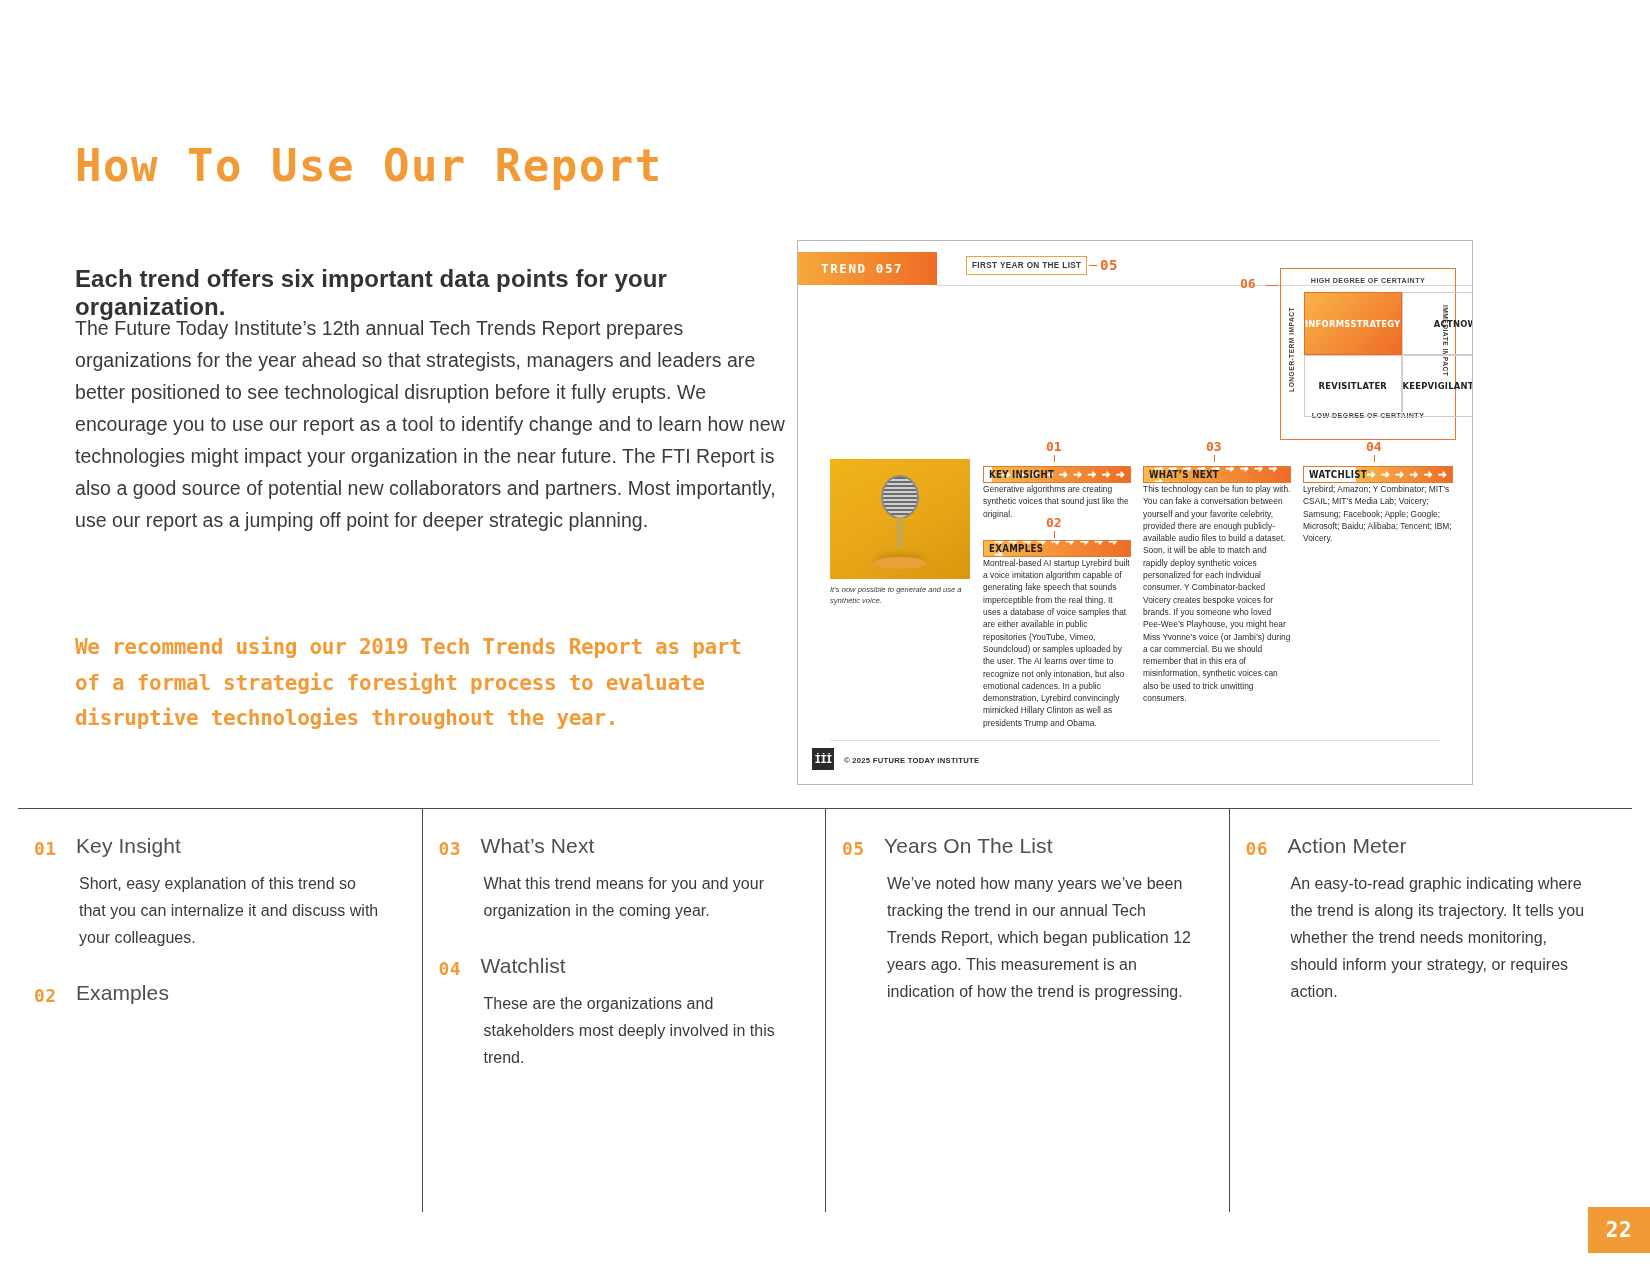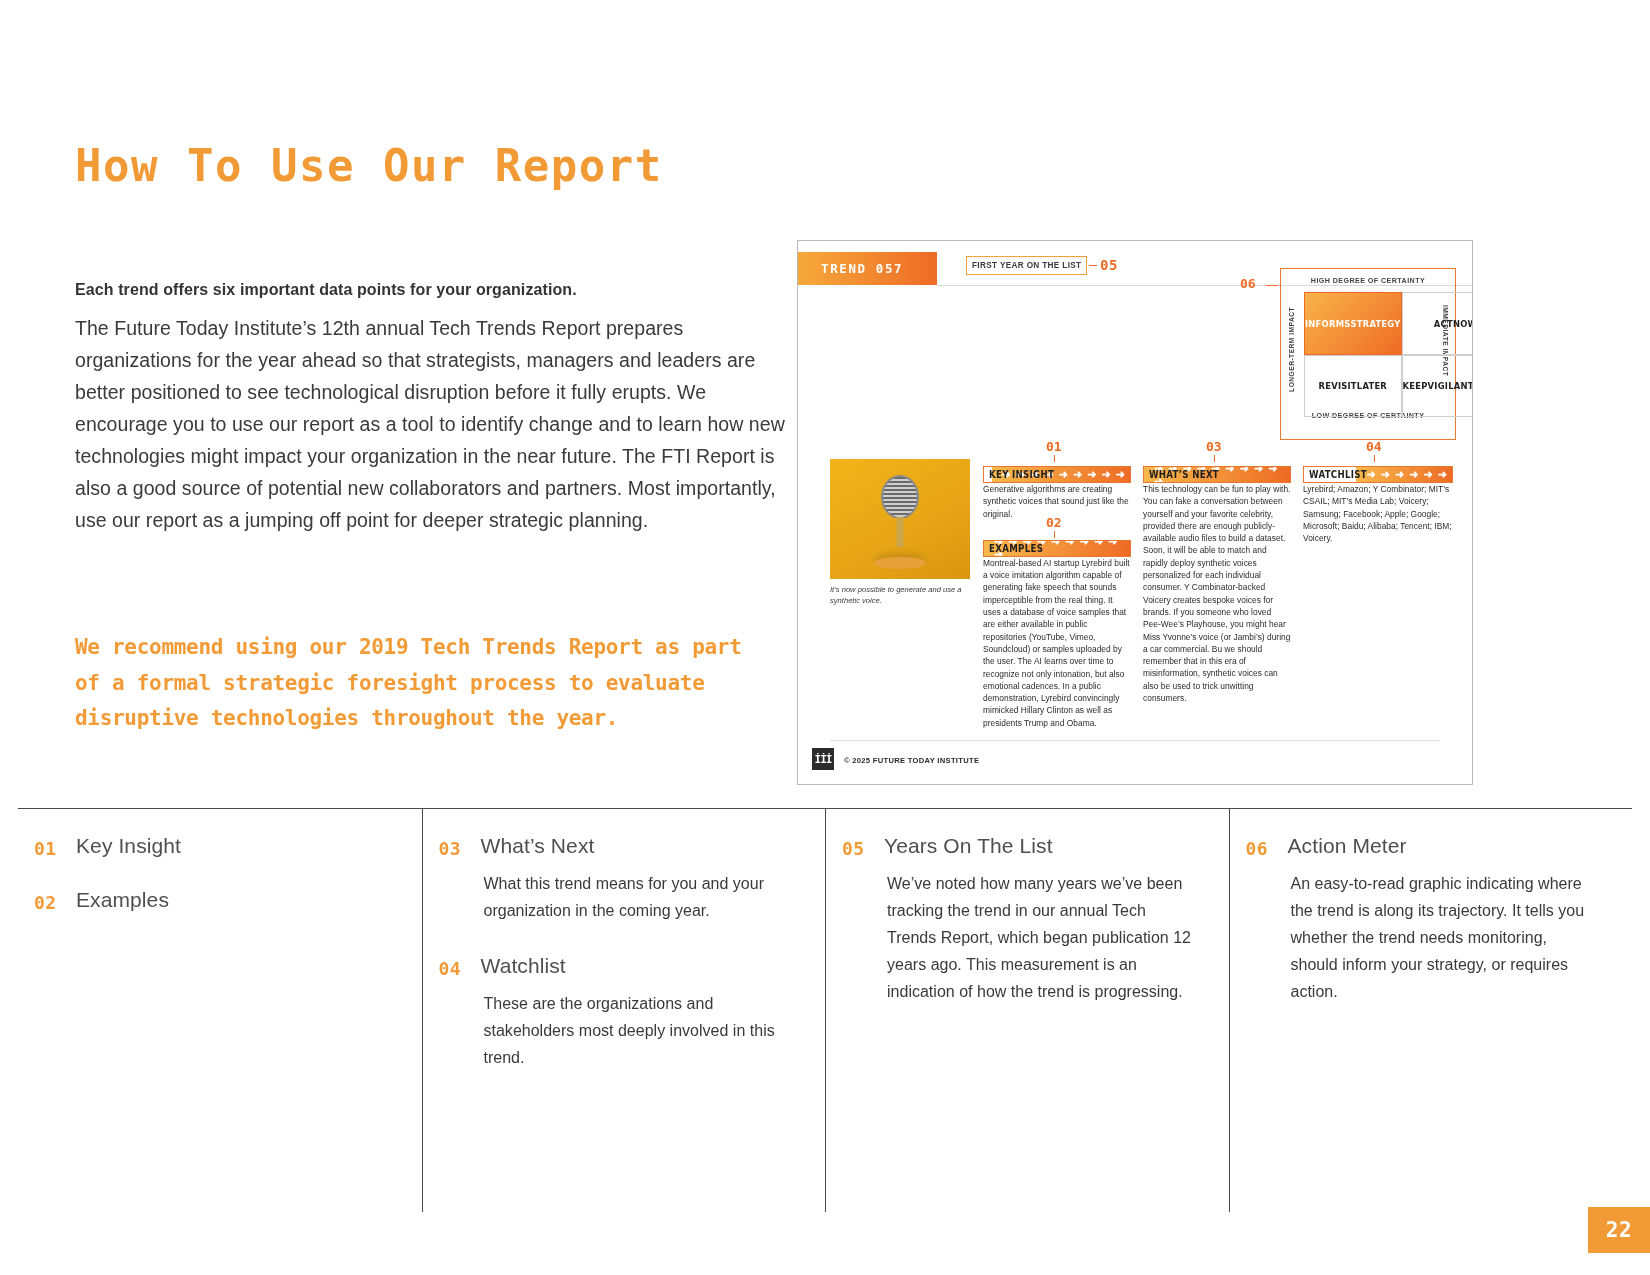--- a/index.html
+++ b/index.html
@@ -22,25 +22,24 @@
     color: #F29B36;
     font-family: "DejaVu Sans Mono", monospace;
   }
 
   
   .intro-lead {
     position: absolute;
     left: 75px;
     top: 265px;
     width: 700px;
-    font-size: 16px;
+    font-size: 24px;
     font-weight: bold;
     color: #333333;
     letter-spacing: .1px;
-    margin-top: 16px;
   }
   .intro-body {
     position: absolute;
     left: 75px;
     top: 312px;
     width: 710px;
     font-size: 19.5px;
     line-height: 32px;
     color: #3a3a3a;
     letter-spacing: .05px;
@@ -419,20 +418,21 @@
   </div>
 </div>
 
 <div class="legend-top-rule"></div>
 <div class="legend-cols">
 
   <div class="legend-col">
     <div class="legend-item">
       <div class="legend-num">01</div>
       <div class="legend-title">Key Insight</div>
+      <div class="legend-desc">Short, easy explanation of this trend so that you can internalize it and discuss with your colleagues.</div>
     </div>
     <div class="legend-item">
       <div class="legend-num">02</div>
       <div class="legend-title">Examples</div>
     </div>
   </div>
 
   <div class="legend-col">
     <div class="legend-item">
       <div class="legend-num">03</div>

